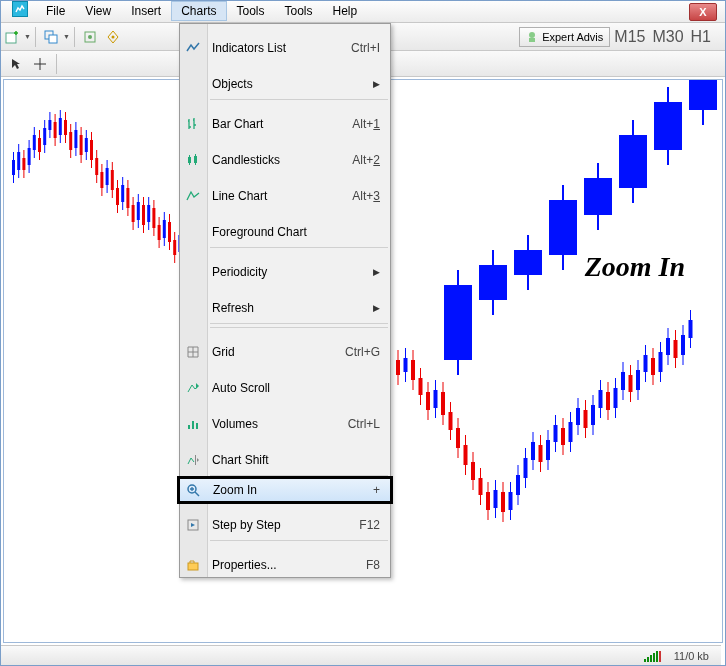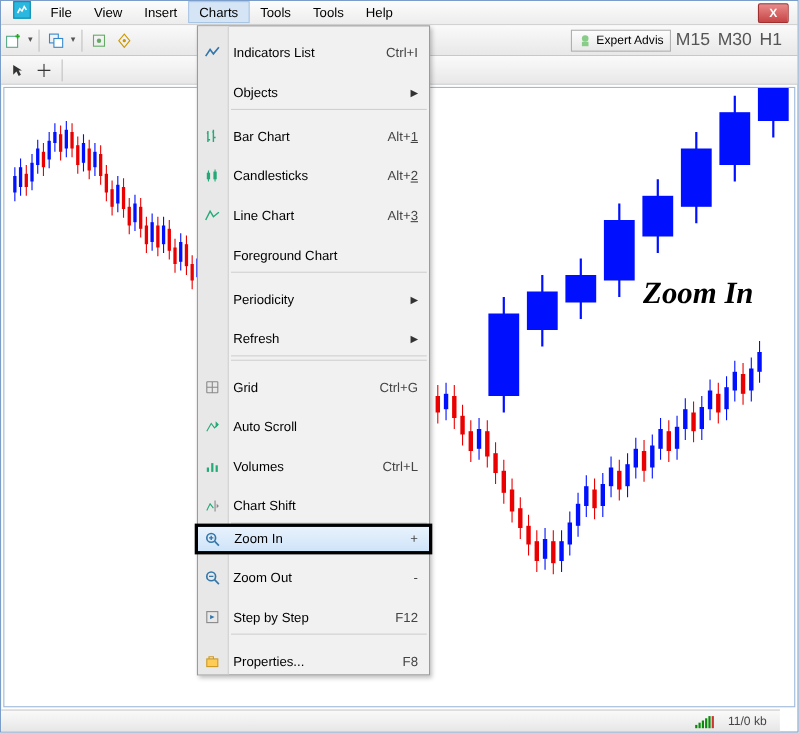--- a/index.html
+++ b/index.html
@@ -17,21 +17,21 @@
 .chart-area { position: absolute; left: 2px; right: 2px; top: 78px; bottom: 22px; background: #fff; border: 1px solid #9db8d9; overflow: hidden; }
 .dropdown { position: absolute; left: 178px; top: 22px; width: 212px; background: #f1f1f1; border: 1px solid #9b9b9b; box-shadow: 2px 2px 4px rgba(0,0,0,.25); z-index: 100; }
 .dd-iconcol { position: absolute; left: 0; top: 0; bottom: 0; width: 28px; background: #e8e8e8; border-right: 1px solid #d0d0d0; }
 .dd-item { position: relative; height: 24px; display: flex; align-items: center; padding-left: 32px; padding-right: 10px; cursor: default; margin-top: 12px; }
 .dd-item.highlight { background: linear-gradient(#e8f2fc,#cfe4f9); border: 1px solid #7da2ce; margin: -1px; padding-left: 33px; }
 .dd-item.boxed { outline: 3px solid #000; outline-offset: -1px; z-index: 5; }
 .dd-sep { height: 1px; background: #d0d0d0; margin: 3px 2px 3px 30px; }
 .dd-shortcut { margin-left: auto; color: #444; }
 .dd-submenu { margin-left: auto; font-size: 9px; color: #333; }
 .dd-icon { position: absolute; left: 5px; width: 16px; height: 16px; display: flex; align-items: center; justify-content: center; }
-.statusbar { position: absolute; left: 0; right: 16px; bottom: 0; height: 20px; background: linear-gradient(#fafafa,#e6e6e6); border-top: 1px solid #c8c8c8; display: flex; align-items: center; justify-content: flex-end; padding-right: 12px; gap: 10px; font-size: 11px; color: #444; }
+.statusbar { position: absolute; left: 0; right: 4px; bottom: 0; height: 20px; background: linear-gradient(#fafafa,#e6e6e6); border-top: 1px solid #c8c8c8; display: flex; align-items: center; justify-content: flex-end; padding-right: 12px; gap: 10px; font-size: 11px; color: #444; }
 .signal { width: 20px; height: 12px; display: flex; align-items: flex-end; gap: 1px; }
 .signal span { width: 2px; background: #0b8a0b; }
 .signal .r { background: #c33; }
 .annotation { position: absolute; right: 40px; top: 250px; font: italic bold 28px "Georgia", serif; color: #000; z-index: 50; }
 .close-x { position: absolute; right: 8px; top: 2px; width: 28px; height: 18px; background: linear-gradient(#e98a8a,#c74545); border: 1px solid #a03030; border-radius: 2px; display: flex; align-items: center; justify-content: center; color: #fff; font-weight: bold; font-size: 11px; z-index: 60; }
 .ea-btn { height: 20px; border: 1px solid #b0b0b0; background: linear-gradient(#fdfdfd,#e8e8e8); padding: 0 6px; display: flex; align-items: center; gap: 4px; font-size: 11px; }
 .tf-btn { font-size: 16px; color: #555; padding: 2px 3px; }
 .underline { text-decoration: underline; }
 svg { display: block; }
 </style>
@@ -215,31 +215,20 @@
   <div class="dd-item highlight boxed">
     <div class="dd-icon">
         <svg width="14" height="14">
           <circle cx="6" cy="6" r="4" fill="none" stroke="#37a" stroke-width="1.5"></circle>
           <path d="M9 9 L13 13" stroke="#37a" stroke-width="1.5"></path>
           <path d="M4 6 H8 M6 4 V8" stroke="#37a" stroke-width="1.3"></path>
         </svg>
       </div>
     <span>Zoom In</span>
       <span class="dd-shortcut">+</span>
-  </div>
-  <div class="dd-item">
-    <div class="dd-icon">
-        <svg width="14" height="14">
-          <circle cx="6" cy="6" r="4" fill="none" stroke="#37a" stroke-width="1.5"></circle>
-          <path d="M9 9 L13 13" stroke="#37a" stroke-width="1.5"></path>
-          <path d="M4 6 H8" stroke="#37a" stroke-width="1.3"></path>
-        </svg>
-      </div>
-    <span>Zoom Out</span>
-      <span class="dd-shortcut">-</span>
   </div>
   <div class="dd-item">
     <div class="dd-icon">
         <svg width="14" height="14">
           <rect x="2" y="2" width="10" height="10" fill="none" stroke="#888"></rect>
           <path d="M5 5 L9 7 L5 9 Z" fill="#37a"></path>
         </svg>
       </div>
     <span>Step by Step</span>
       <span class="dd-shortcut">F12</span>

